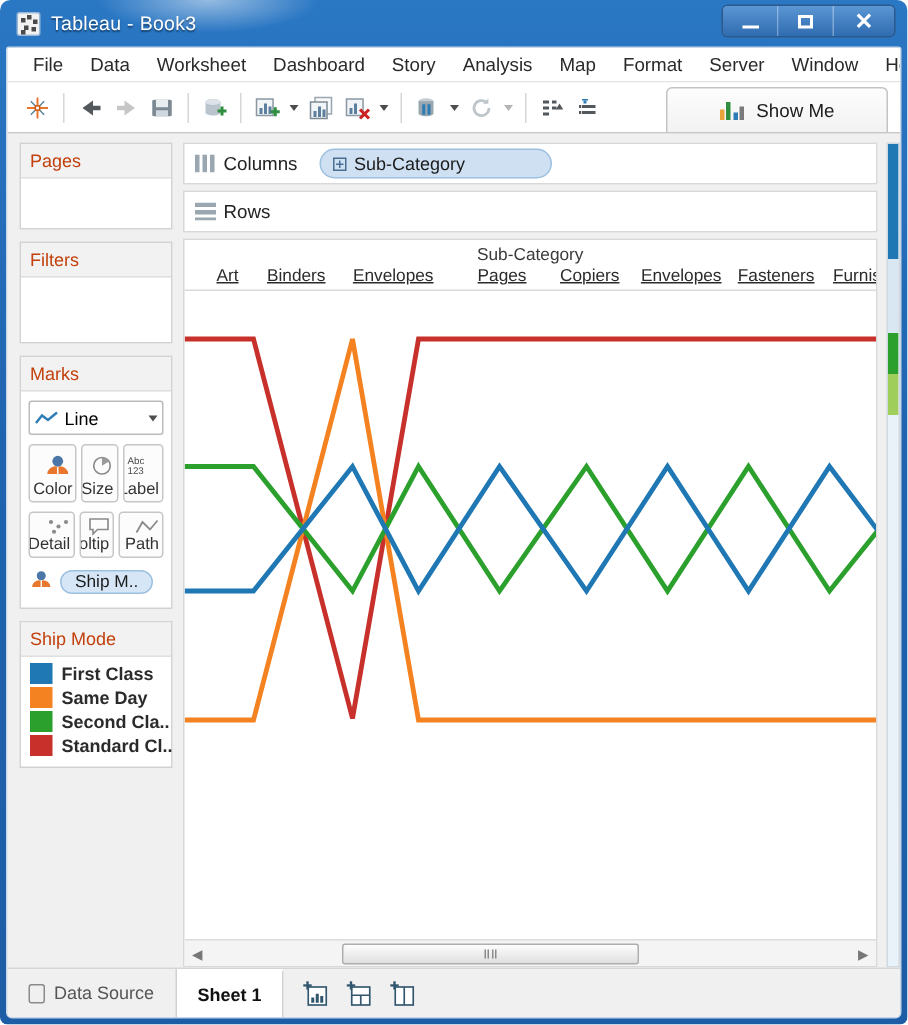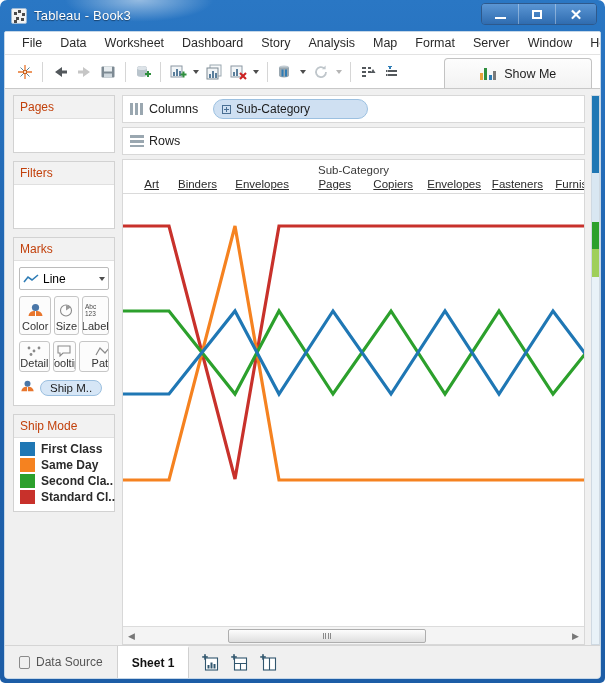--- a/index.html
+++ b/index.html
@@ -152,21 +152,21 @@
     width:100%; height:23px; border:1px solid #bcbcbc; background:#fff;
     display:flex; align-items:center; gap:4px; padding:0 3px;
     font-size:12px; cursor:pointer; border-radius:2px;
   }
   .mark-type-select .lbl { flex:1; }
   .line-glyph { width:16px; height:12px; flex:none; }
 
   .mark-btn-row { display:flex; gap:3px; margin-top:6px; }
   .mark-btn {
     border:1px solid #c6c6c6; background:#fcfcfc; border-radius:3px;
-    display:flex; flex-direction:column; align-items:center; justify-content:flex-end;
+    display:flex; flex-direction:column; align-items:flex-end; justify-content:flex-end;
     padding:3px 2px 2px; font-size:11px; color:#333; cursor:pointer;
     overflow:hidden; white-space:nowrap;
   }
   .mark-btn .mb-icon { height:20px; display:flex; align-items:center; justify-content:center; }
   .mb-color { width:38px; } .mb-size { width:28px; } .mb-label { width:32px; }
   .mb-detail { width:38px; } .mb-tooltip { width:28px; } .mb-path { width:32px;padding-left:20px; }
 
   .pill-row { margin-top:7px; display:flex; align-items:center; gap:4px; }
   .pill-dim {
     background:#d6e6f6; border:1px solid #9cc0e0; border-radius:10px;

